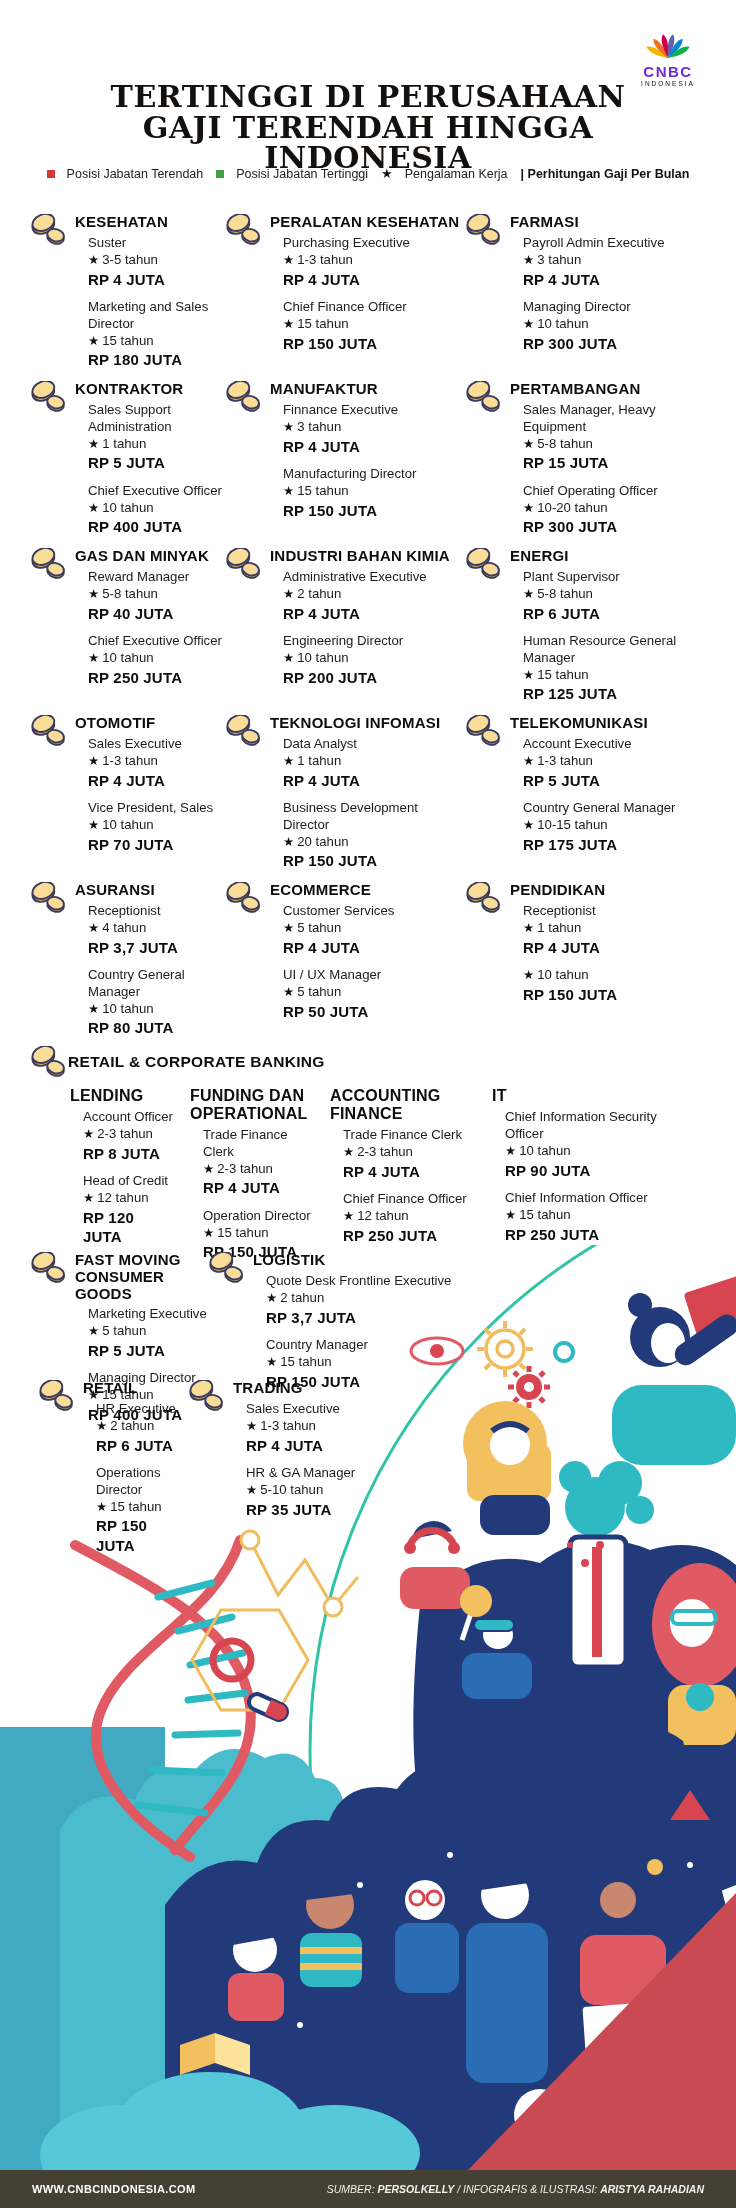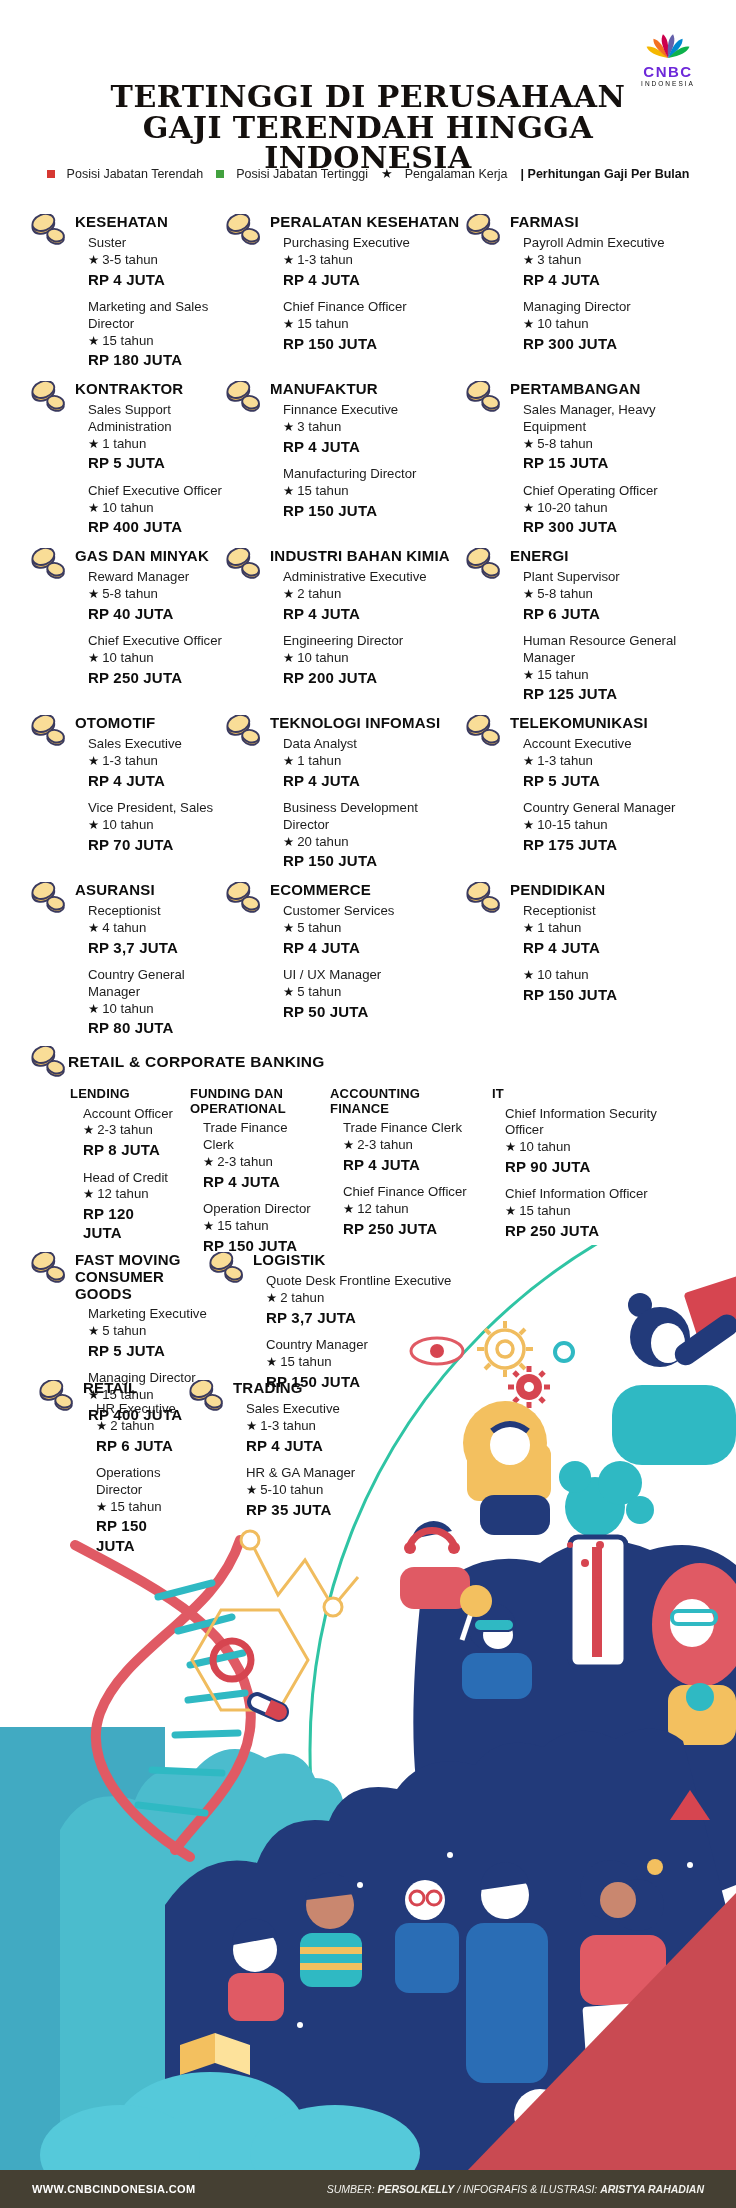--- a/index.html
+++ b/index.html
@@ -38,21 +38,21 @@
   .salary{font-weight:bold;font-size:15px;letter-spacing:.2px;color:#0d0d0d;margin-top:1px;}
   
   .banking{position:absolute;top:1046px;left:30px;width:692px;z-index:2;}
   .bank-head{display:flex;align-items:center;}
   .bank-title{font-size:15.5px;font-weight:bold;letter-spacing:.3px;color:#0d0d0d;}
   .bank-cols{display:flex;gap:16px;margin-left:40px;margin-top:9px;}
   .bank-cols .bcell:nth-child(1){width:104px;}
   .bank-cols .bcell:nth-child(2){width:124px;}
   .bank-cols .bcell:nth-child(3){width:146px;}
   .bank-cols .bcell:nth-child(4){width:182px;}
-  .bank-cols .cat-name{font-size:13px;}
+  .bank-cols .cat-name{font-size:16px;}
   
   .row-fmcg{position:absolute;top:1252px;left:30px;display:flex;z-index:2;}
   .row-fmcg .cell:nth-child(1){width:178px;}
   .row-fmcg .cell:nth-child(2){width:310px;}
   .row-retail{position:absolute;top:1380px;left:38px;display:flex;z-index:2;justify-content:flex-end;}
   .row-retail .cell:nth-child(1){width:150px;}
   .row-retail .cell:nth-child(2){width:250px;}
   
   .illus{position:absolute;top:1245px;left:0;width:736px;height:925px;z-index:1;}
   .footer{position:absolute;left:0;bottom:0;width:736px;height:38px;background:#454033;

